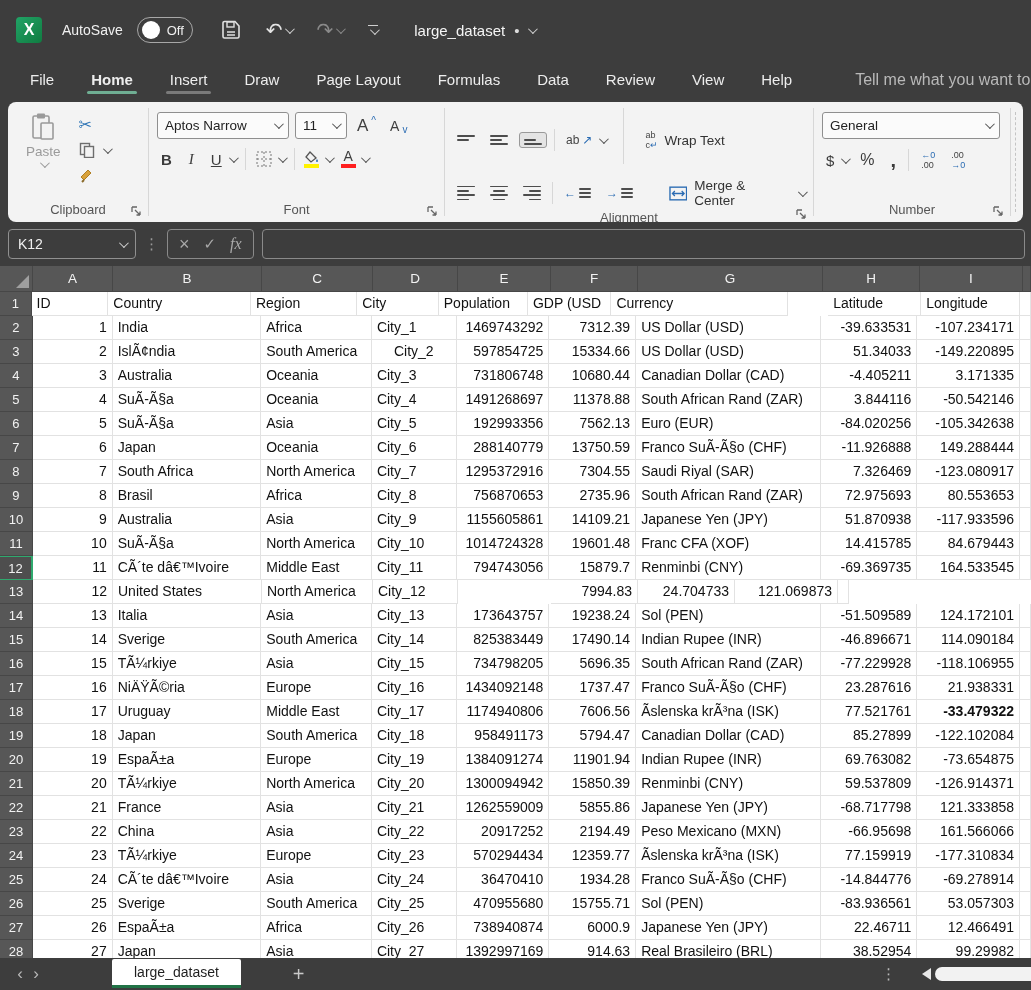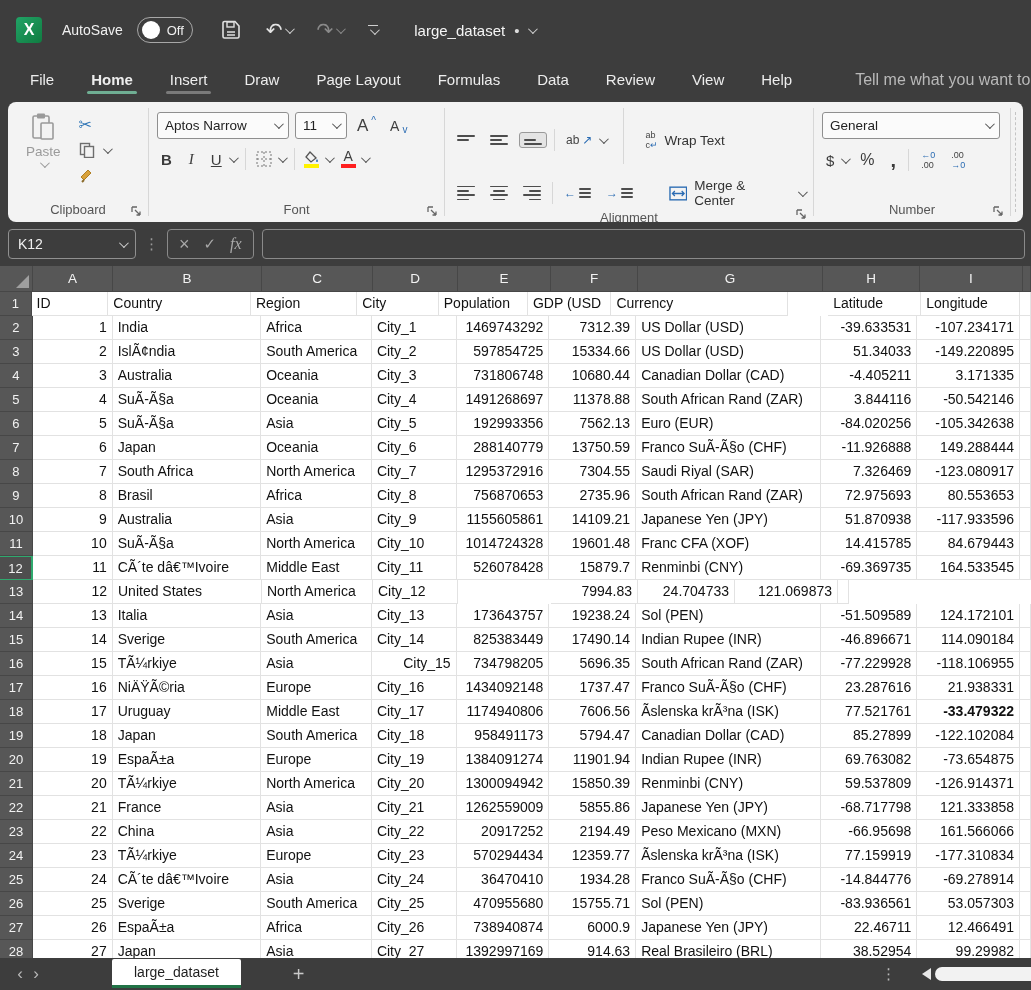--- a/index.html
+++ b/index.html
@@ -476,21 +476,21 @@
         <div class="cell" style="width: 185px;">US Dollar (USD)</div>
         <div class="cell num" style="width: 97px;">-39.633531</div>
         <div class="cell num" style="width: 103px;">-107.234171</div>
         <div class="cell" style="width: 8px;"></div>
       </div>
       <div class="g-row">
         <div class="rowhdr">3</div>
         <div class="cell num" style="width: 80px;">2</div>
         <div class="cell" style="width: 149px;">IslÃ¢ndia</div>
         <div class="cell" style="width: 111px;">South America</div>
-        <div class="cell" style="width: 85px;">City_2</div>
+        <div class="cell" style="width: 85px; text-align: center;">City_2</div>
         <div class="cell num" style="width: 93px;">597854725</div>
         <div class="cell num" style="width: 87px;">15334.66</div>
         <div class="cell" style="width: 185px;">US Dollar (USD)</div>
         <div class="cell num" style="width: 97px;">51.34033</div>
         <div class="cell num" style="width: 103px;">-149.220895</div>
         <div class="cell" style="width: 8px;"></div>
       </div>
       <div class="g-row">
         <div class="rowhdr">4</div>
         <div class="cell num" style="width: 80px;">3</div>
@@ -594,21 +594,21 @@
         <div class="cell num" style="width: 97px;">14.415785</div>
         <div class="cell num" style="width: 103px;">84.679443</div>
         <div class="cell" style="width: 8px;"></div>
       </div>
       <div class="g-row">
         <div class="rowhdr sel">12</div>
         <div class="cell num" style="width: 80px;">11</div>
         <div class="cell" style="width: 149px;">CÃ´te dâ€™Ivoire</div>
         <div class="cell" style="width: 111px;">Middle East</div>
         <div class="cell" style="width: 85px;">City_11</div>
-        <div class="cell num" style="width: 93px;">526078428</div>
+        <div class="cell num" style="width: 93px;">794743056</div>
         <div class="cell num" style="width: 87px;">15879.7</div>
         <div class="cell" style="width: 185px;">Renminbi (CNY)</div>
         <div class="cell num" style="width: 97px;">-69.369735</div>
         <div class="cell num" style="width: 103px;">164.533545</div>
         <div class="cell" style="width: 8px;"></div>
       </div>
       <div class="g-row">
         <div class="rowhdr">13</div>
         <div class="cell num" style="width: 80px;">12</div>
         <div class="cell" style="width: 149px;">United States</div>
@@ -644,21 +644,21 @@
         <div class="cell" style="width: 185px;">Indian Rupee (INR)</div>
         <div class="cell num" style="width: 97px;">-46.896671</div>
         <div class="cell num" style="width: 103px;">114.090184</div>
         <div class="cell" style="width: 8px;"></div>
       </div>
       <div class="g-row">
         <div class="rowhdr">16</div>
         <div class="cell num" style="width: 80px;">15</div>
         <div class="cell" style="width: 149px;">TÃ¼rkiye</div>
         <div class="cell" style="width: 111px;">Asia</div>
-        <div class="cell" style="width: 85px; text-align: right;">City_15</div>
+        <div class="cell" style="width: 85px;">City_15</div>
         <div class="cell num" style="width: 93px;">734798205</div>
         <div class="cell num" style="width: 87px;">5696.35</div>
         <div class="cell" style="width: 185px;">South African Rand (ZAR)</div>
         <div class="cell num" style="width: 97px;">-77.229928</div>
         <div class="cell num" style="width: 103px;">-118.106955</div>
         <div class="cell" style="width: 8px;"></div>
       </div>
       <div class="g-row">
         <div class="rowhdr">17</div>
         <div class="cell num" style="width: 80px;">16</div>

